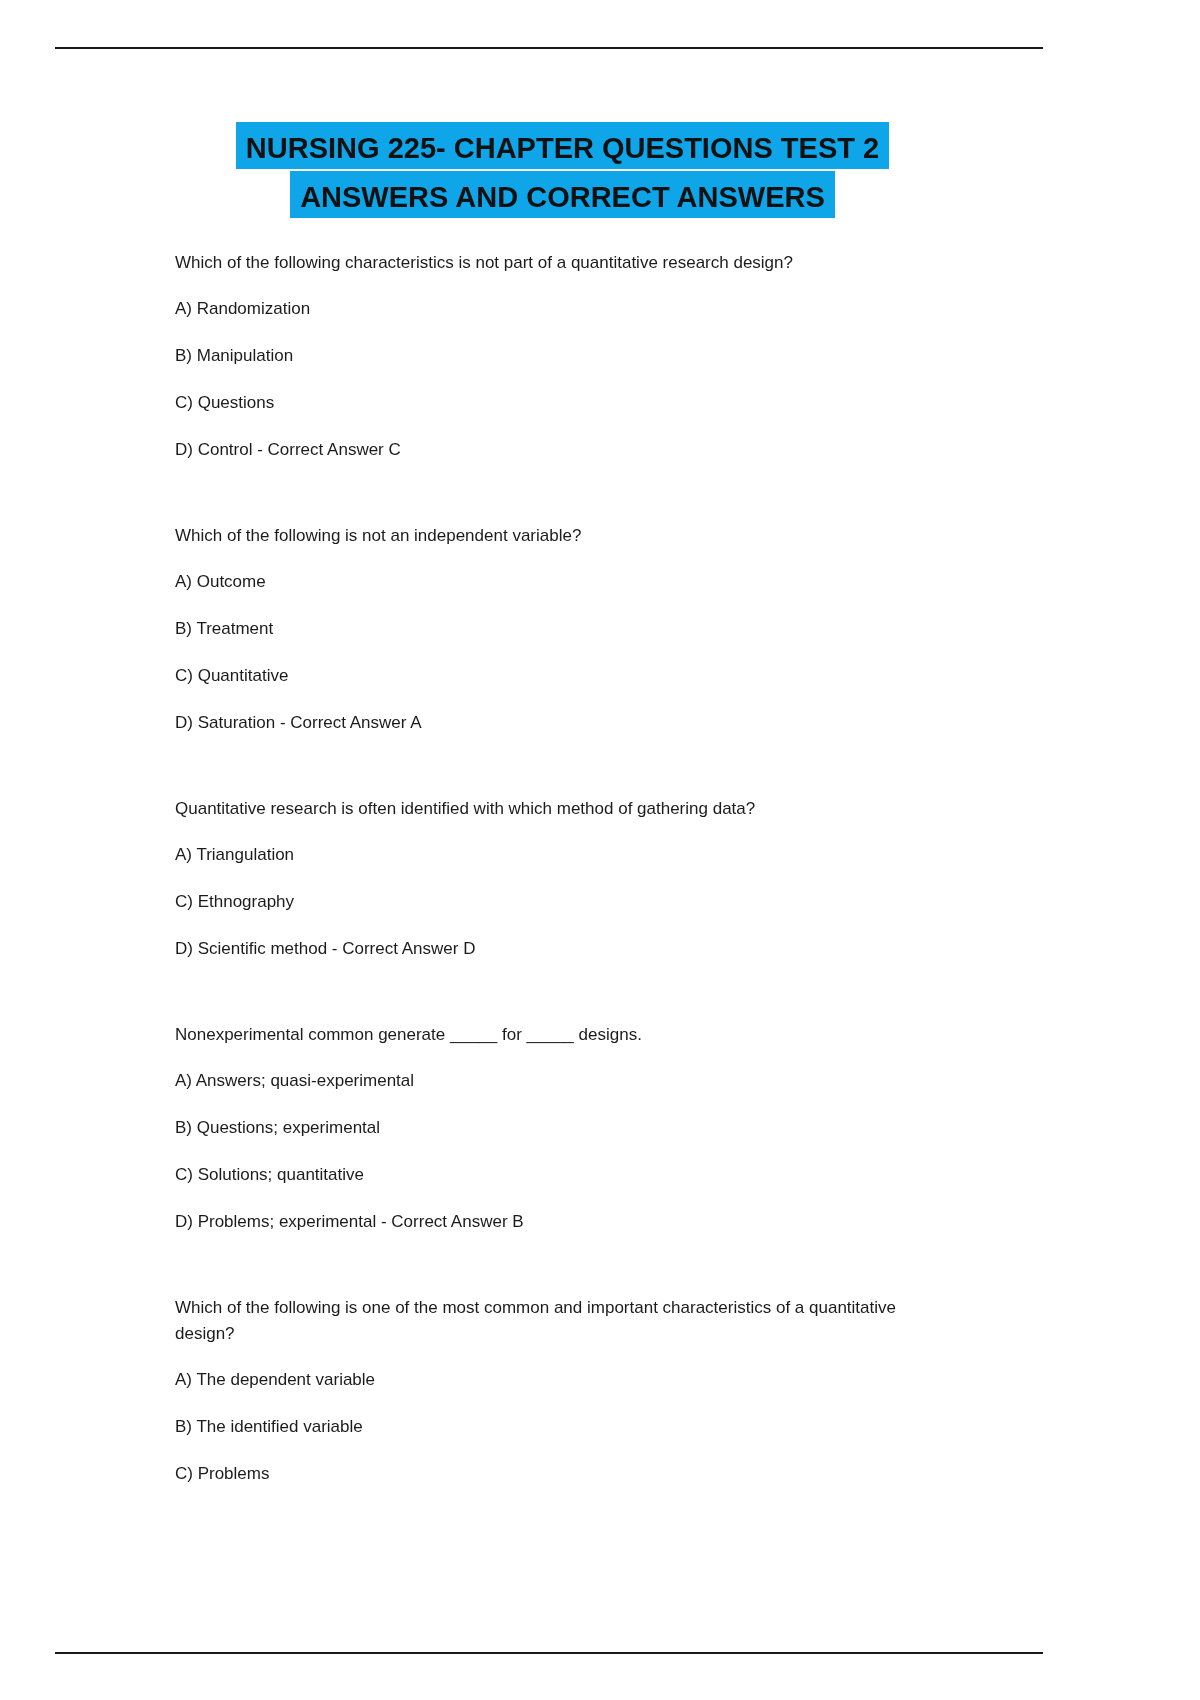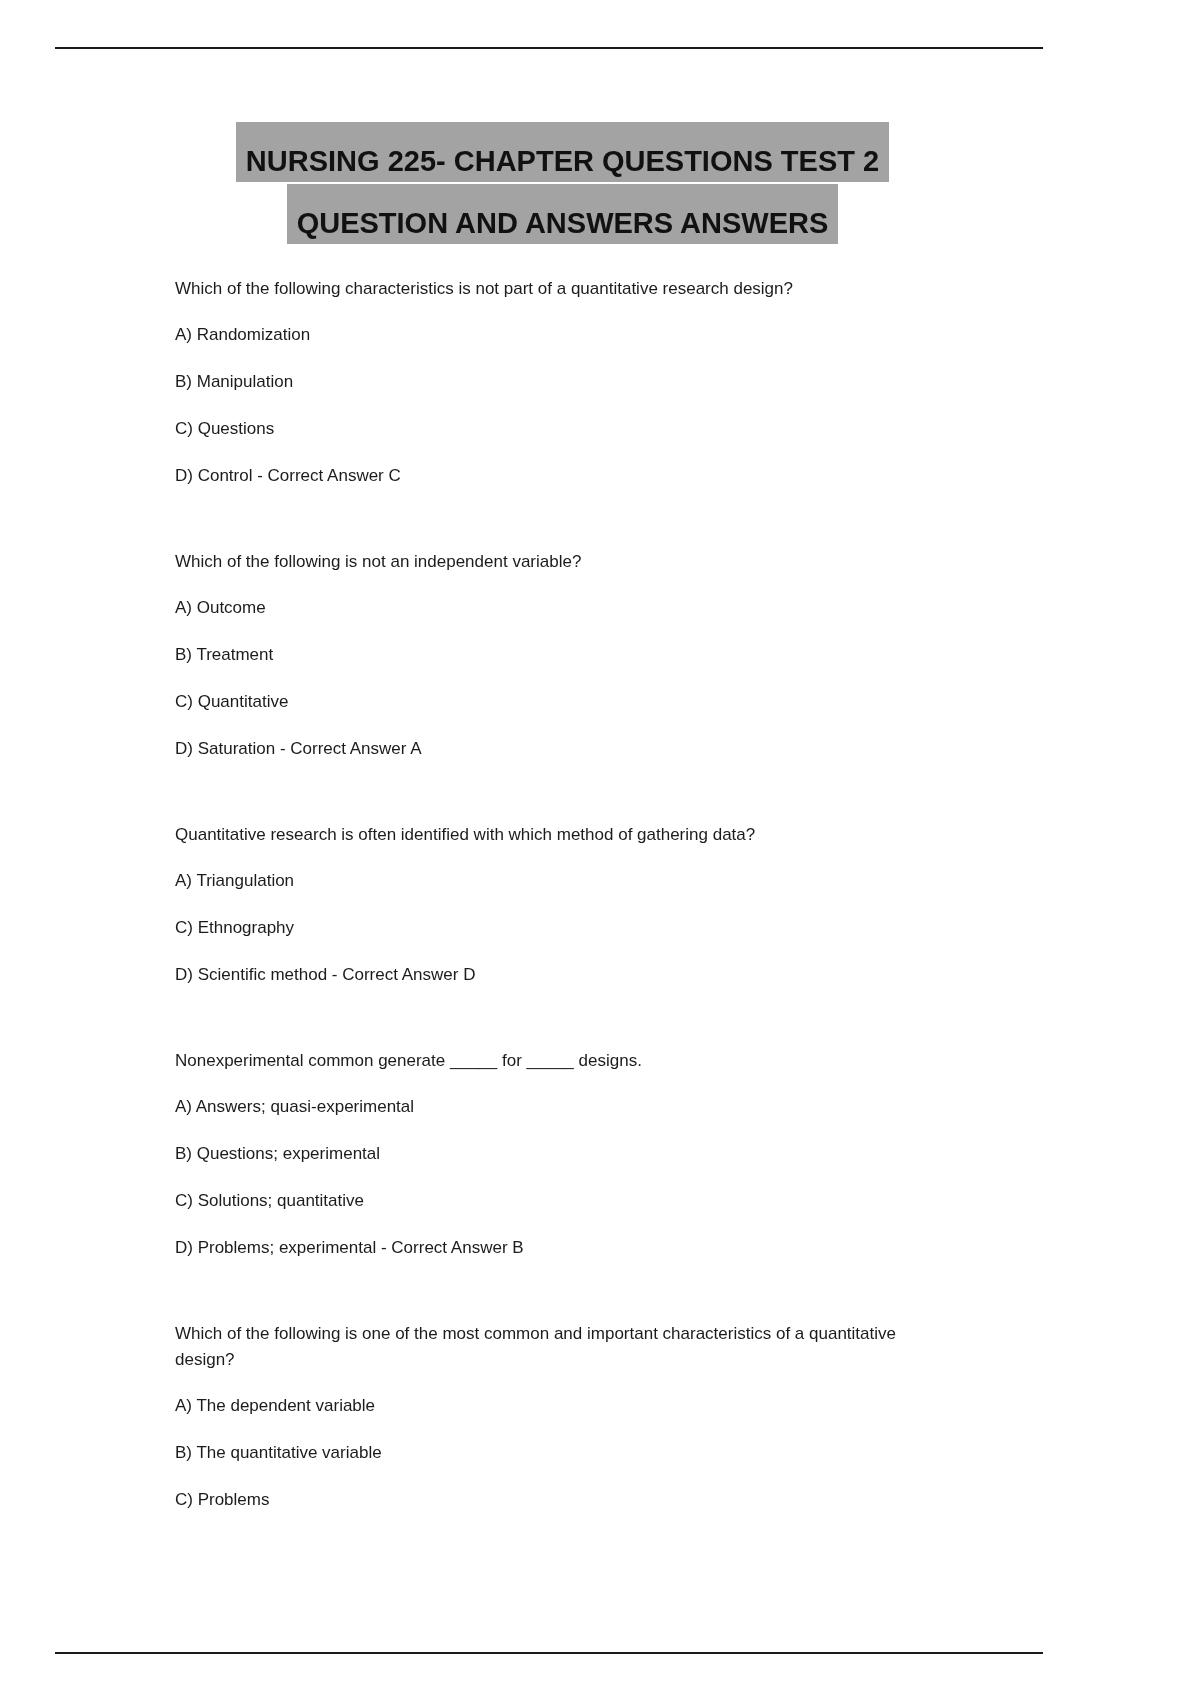--- a/index.html
+++ b/index.html
@@ -33,23 +33,23 @@
   }
   .title {
     margin: 0 0 30px 0;
     text-align: center;
     font-size: 29px;
     font-weight: bold;
     line-height: 1.0;
   }
   .title .hl {
     display: inline-block;
-    background: #a3a3a3;
+    background: #0ea5e9;
     color: #111111;
-    padding: 25px 10px 6px 10px;
+    padding: 12px 10px 6px 10px;
     margin-bottom: 2px;
   }
   .question {
     margin: 0 0 60px 0;
   }
   .question p {
     margin: 4px 0 21px 0;
     font-size: 17px;
     line-height: 26px;
   }
@@ -59,21 +59,21 @@
 </style>
 </head>
 <body>
 
 <div class="sheet">
   <div class="rule top"></div>
 
   <div class="content">
     <h1 class="title">
       <span class="hl">NURSING 225- CHAPTER QUESTIONS TEST 2</span><br>
-      <span class="hl">QUESTION AND ANSWERS ANSWERS</span>
+      <span class="hl">ANSWERS AND CORRECT ANSWERS</span>
     </h1>
 
     <section class="question">
       <p class="qtext">Which of the following characteristics is not part of a quantitative research design?</p>
       <p>A) Randomization</p>
       <p>B) Manipulation</p>
       <p>C) Questions</p>
       <p>D) Control - Correct Answer C</p>
     </section>
 
@@ -96,19 +96,19 @@
       <p class="qtext">Nonexperimental common generate _____ for _____ designs.</p>
       <p>A) Answers; quasi-experimental</p>
       <p>B) Questions; experimental</p>
       <p>C) Solutions; quantitative</p>
       <p>D) Problems; experimental - Correct Answer B</p>
     </section>
 
     <section class="question">
       <p class="qtext">Which of the following is one of the most common and important characteristics of a quantitative design?</p>
       <p>A) The dependent variable</p>
-      <p>B) The quantitative variable</p>
+      <p>B) The identified variable</p>
       <p>C) Problems</p>
     </section>
   </div>
 
   <div class="rule bottom"></div>
 </div>
 
 </body></html>

